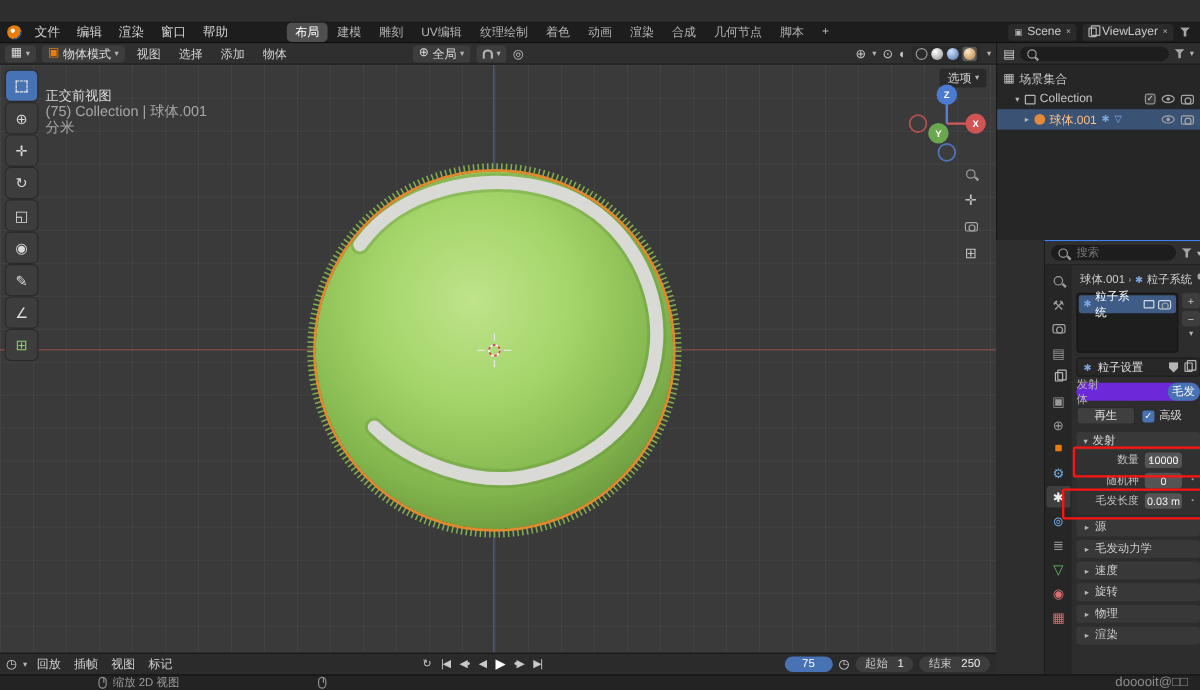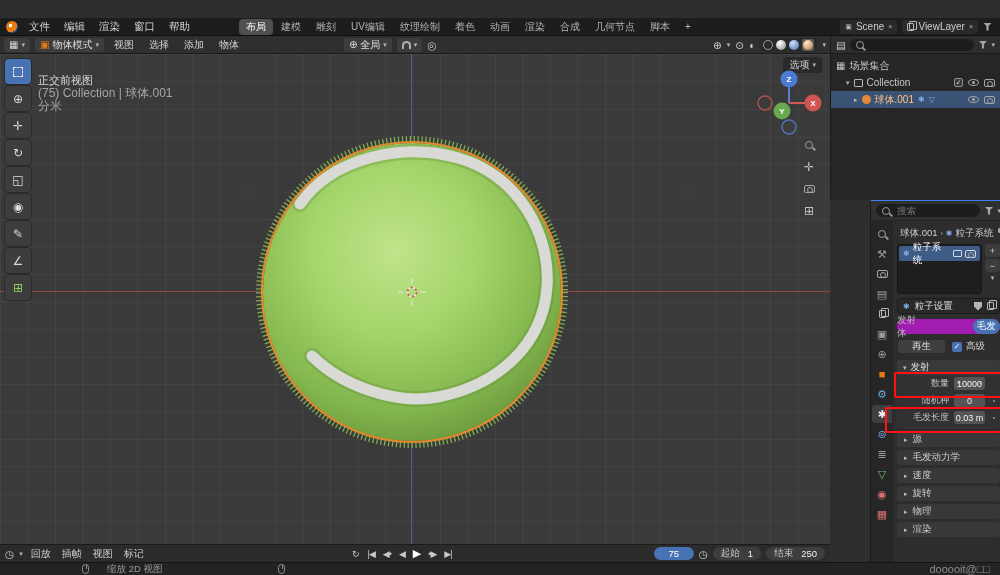--- a/index.html
+++ b/index.html
@@ -93,21 +93,21 @@
   .crumb .i-pin{margin-left:auto;}
   .slots{display:flex;gap:3px;margin-top:3px;}
   .slot-list{flex:1;height:50px;background:#1e1e1e;border:1px solid #171717;border-radius:3px;padding:1px;}
   .slot-row{height:15px;background:#3e5c85;border-radius:2px;display:flex;align-items:center;gap:3px;padding:0 4px;font-size:9.5px;color:#fff;}
   .slot-row .right-icons{margin-left:auto;display:flex;gap:3px;align-items:center;}
   .slot-ops{width:15px;display:flex;flex-direction:column;gap:2px;align-items:center;}
   .op-btn{width:15px;height:13px;background:#3d3d3d;border-radius:3px;color:#ccc;font-size:9px;display:flex;align-items:center;justify-content:center;}
   .datablock{margin-top:4px;display:flex;align-items:center;height:16px;background:#282828;border:1px solid #1c1c1c;border-radius:3px;
              padding:0 5px;gap:5px;font-size:9.5px;color:#e0e0e0;}
   .datablock .i-shield{margin-left:auto;}
-  .seg-tabs{margin-top:5px;display:flex;height:15px;border-radius:8px;background:#a21caf;gap:48px;}
+  .seg-tabs{margin-top:5px;display:flex;height:15px;border-radius:8px;background:#6d28d9;gap:48px;}
   .seg{flex:1;display:flex;align-items:center;justify-content:center;font-size:9.5px;color:#b5b5b5;border-radius:8px;}
   .seg.active{background:#4772b3;color:#fff;}
   .regen-row{margin-top:5px;display:flex;align-items:center;gap:6px;}
   .btn{background:#3f3f3f;border:1px solid #2a2a2a;border-radius:3px;height:15px;display:flex;align-items:center;justify-content:center;
        padding:0 14px;font-size:9.5px;color:#e0e0e0;}
   .chk-wrap{display:flex;align-items:center;gap:4px;font-size:9.5px;color:#d5d5d5;}
   .checkbox{width:10px;height:10px;background:#4772b3;border-radius:2px;color:#fff;font-size:8px;line-height:10px;text-align:center;}
   .panel-section{margin-top:6px;background:#313131;border-radius:3px;padding-bottom:3px;}
   .section-header{height:15px;display:flex;align-items:center;gap:4px;padding:0 6px;background:#393939;border-radius:3px 3px 0 0;
                   font-size:9.5px;color:#dcdcdc;text-align:right;}
@@ -540,21 +540,21 @@
         <span class="val">1</span>
       </span>
       <span class="range-pill">
         <span>结束</span>
         <span class="val">250</span>
       </span>
     </span>
   </div>
 
   <div class="statusbar">
-    <span style="margin-left:72px;display:flex;align-items:center;gap:18px;">
+    <span style="margin-left:72px;display:flex;align-items:center;gap:5px;">
       <span class="i-mouse"></span>
       <span>缩放 2D 视图</span>
     </span>
     <span class="i-mouse" style="margin-left:110px;"></span>
     <span class="watermark">dooooit@□□</span>
   </div>
 
 </div>
 
 </body></html>

